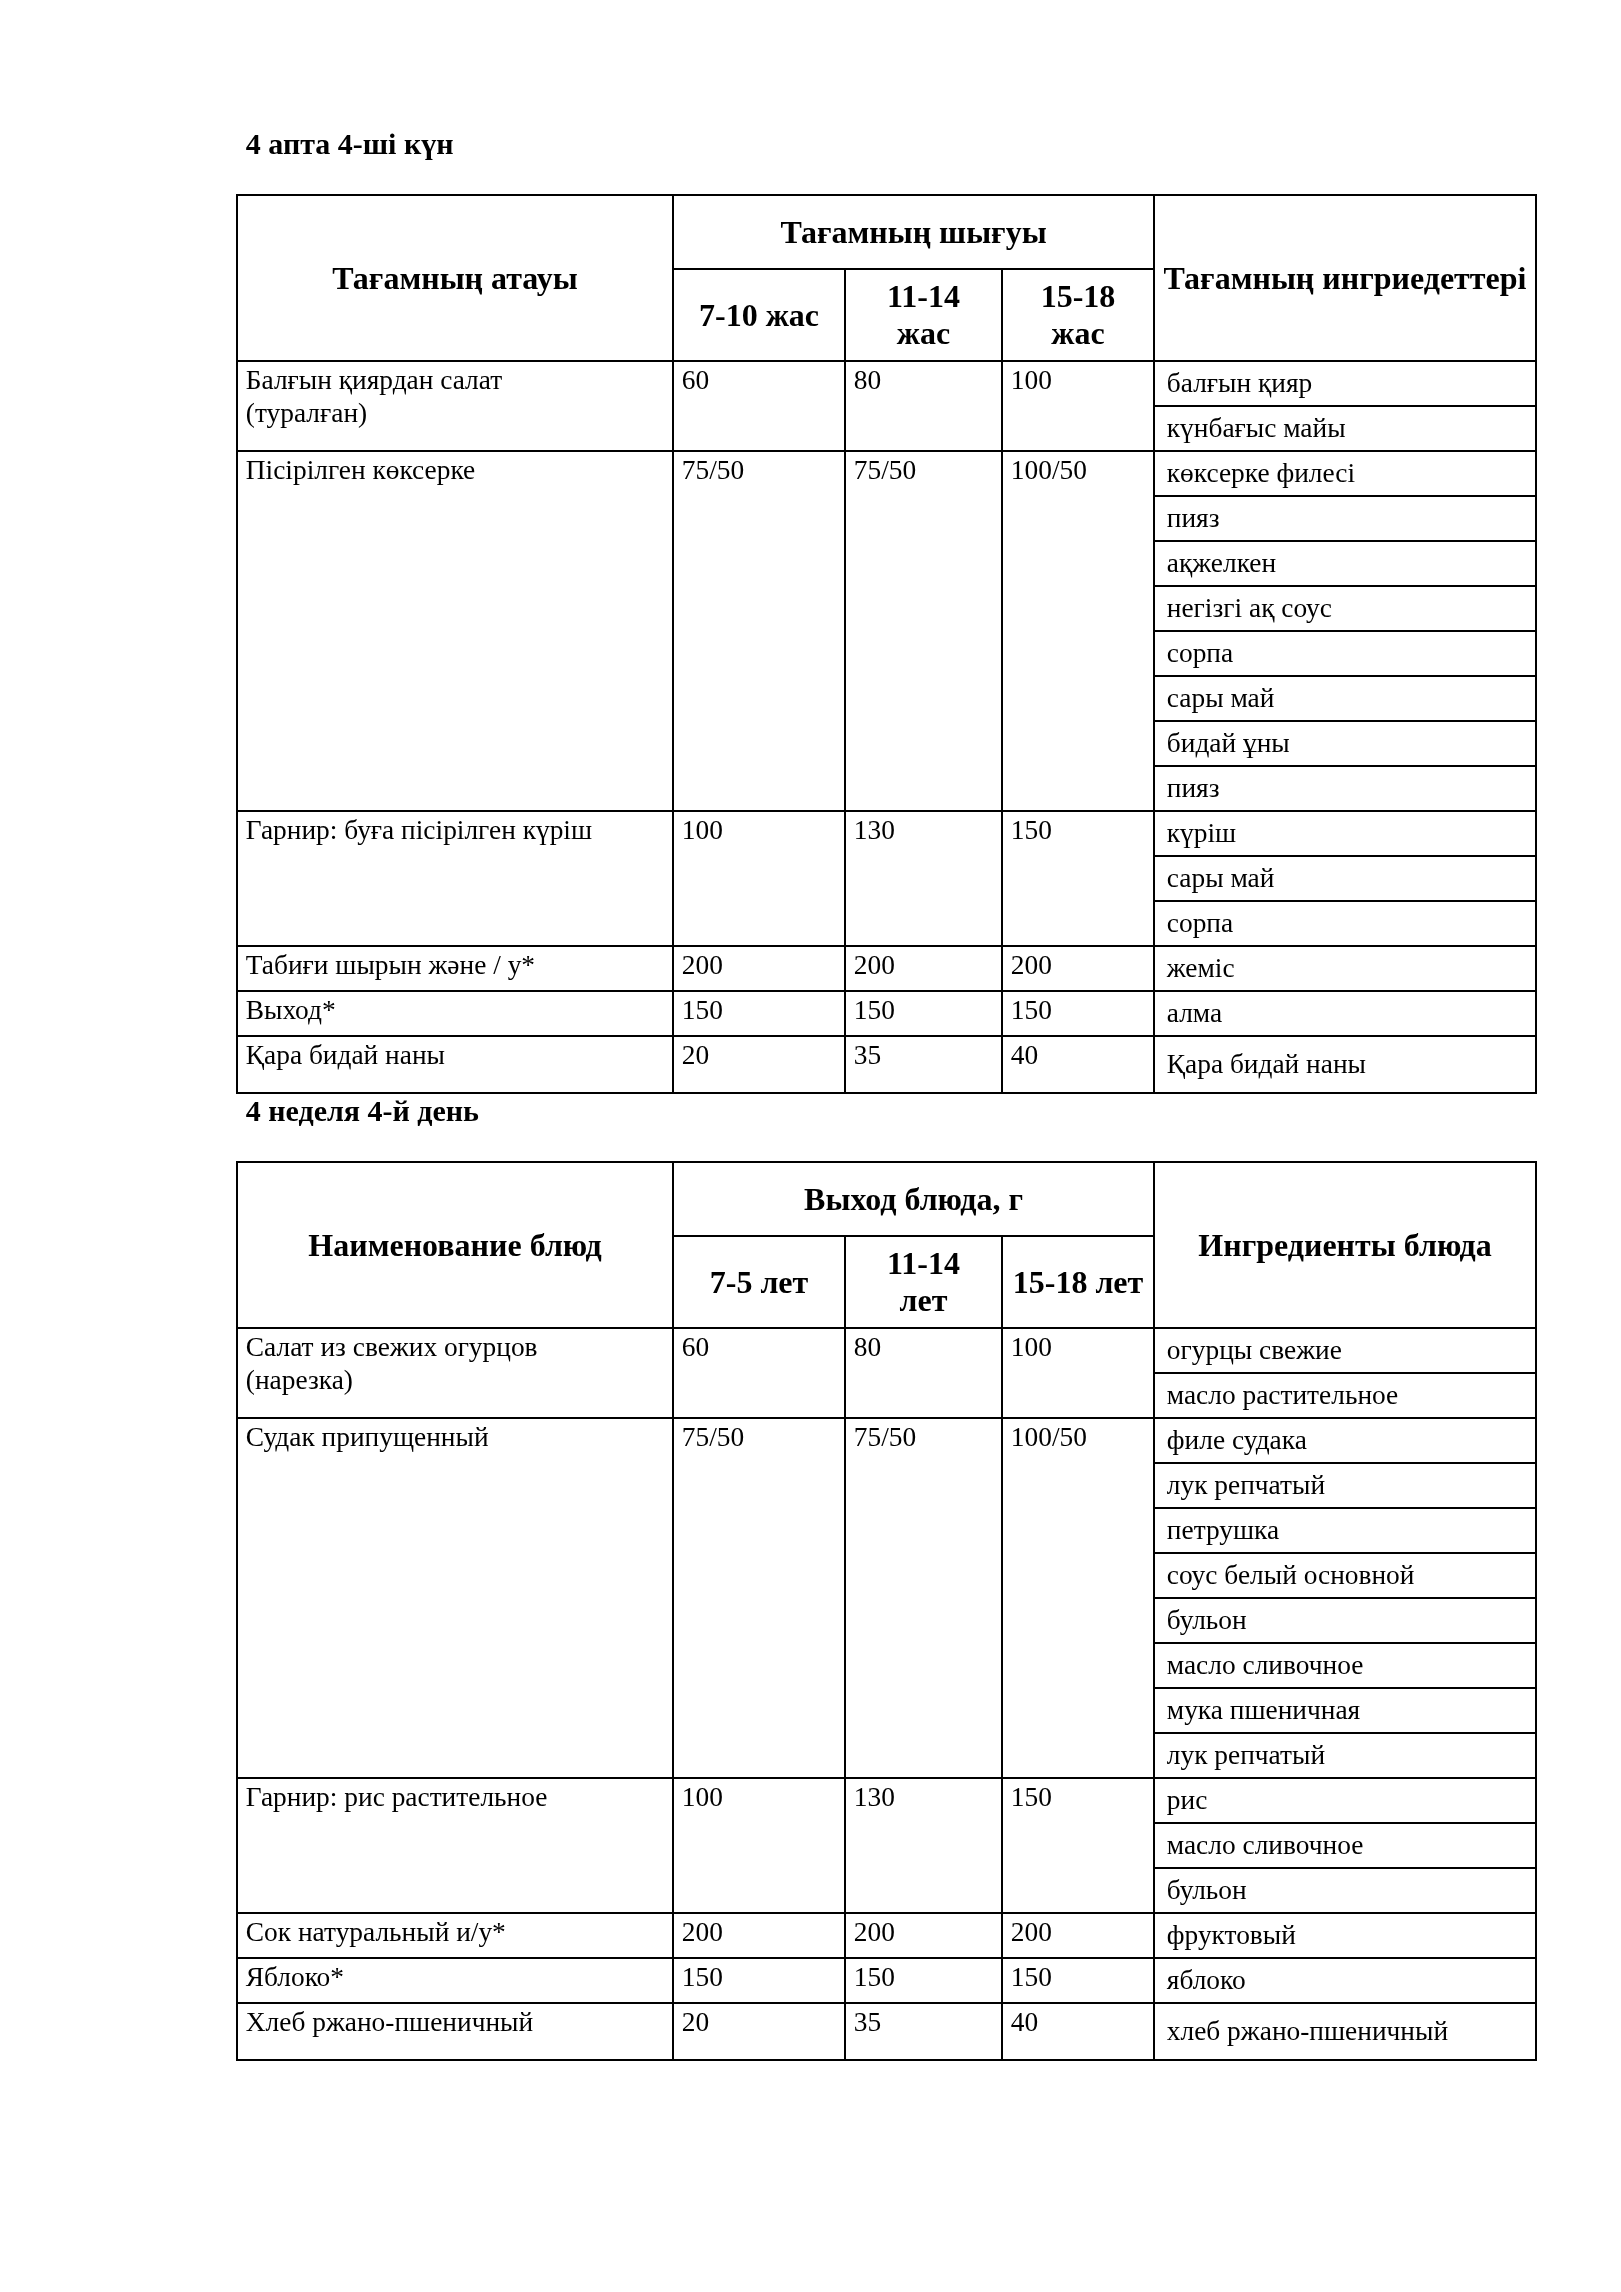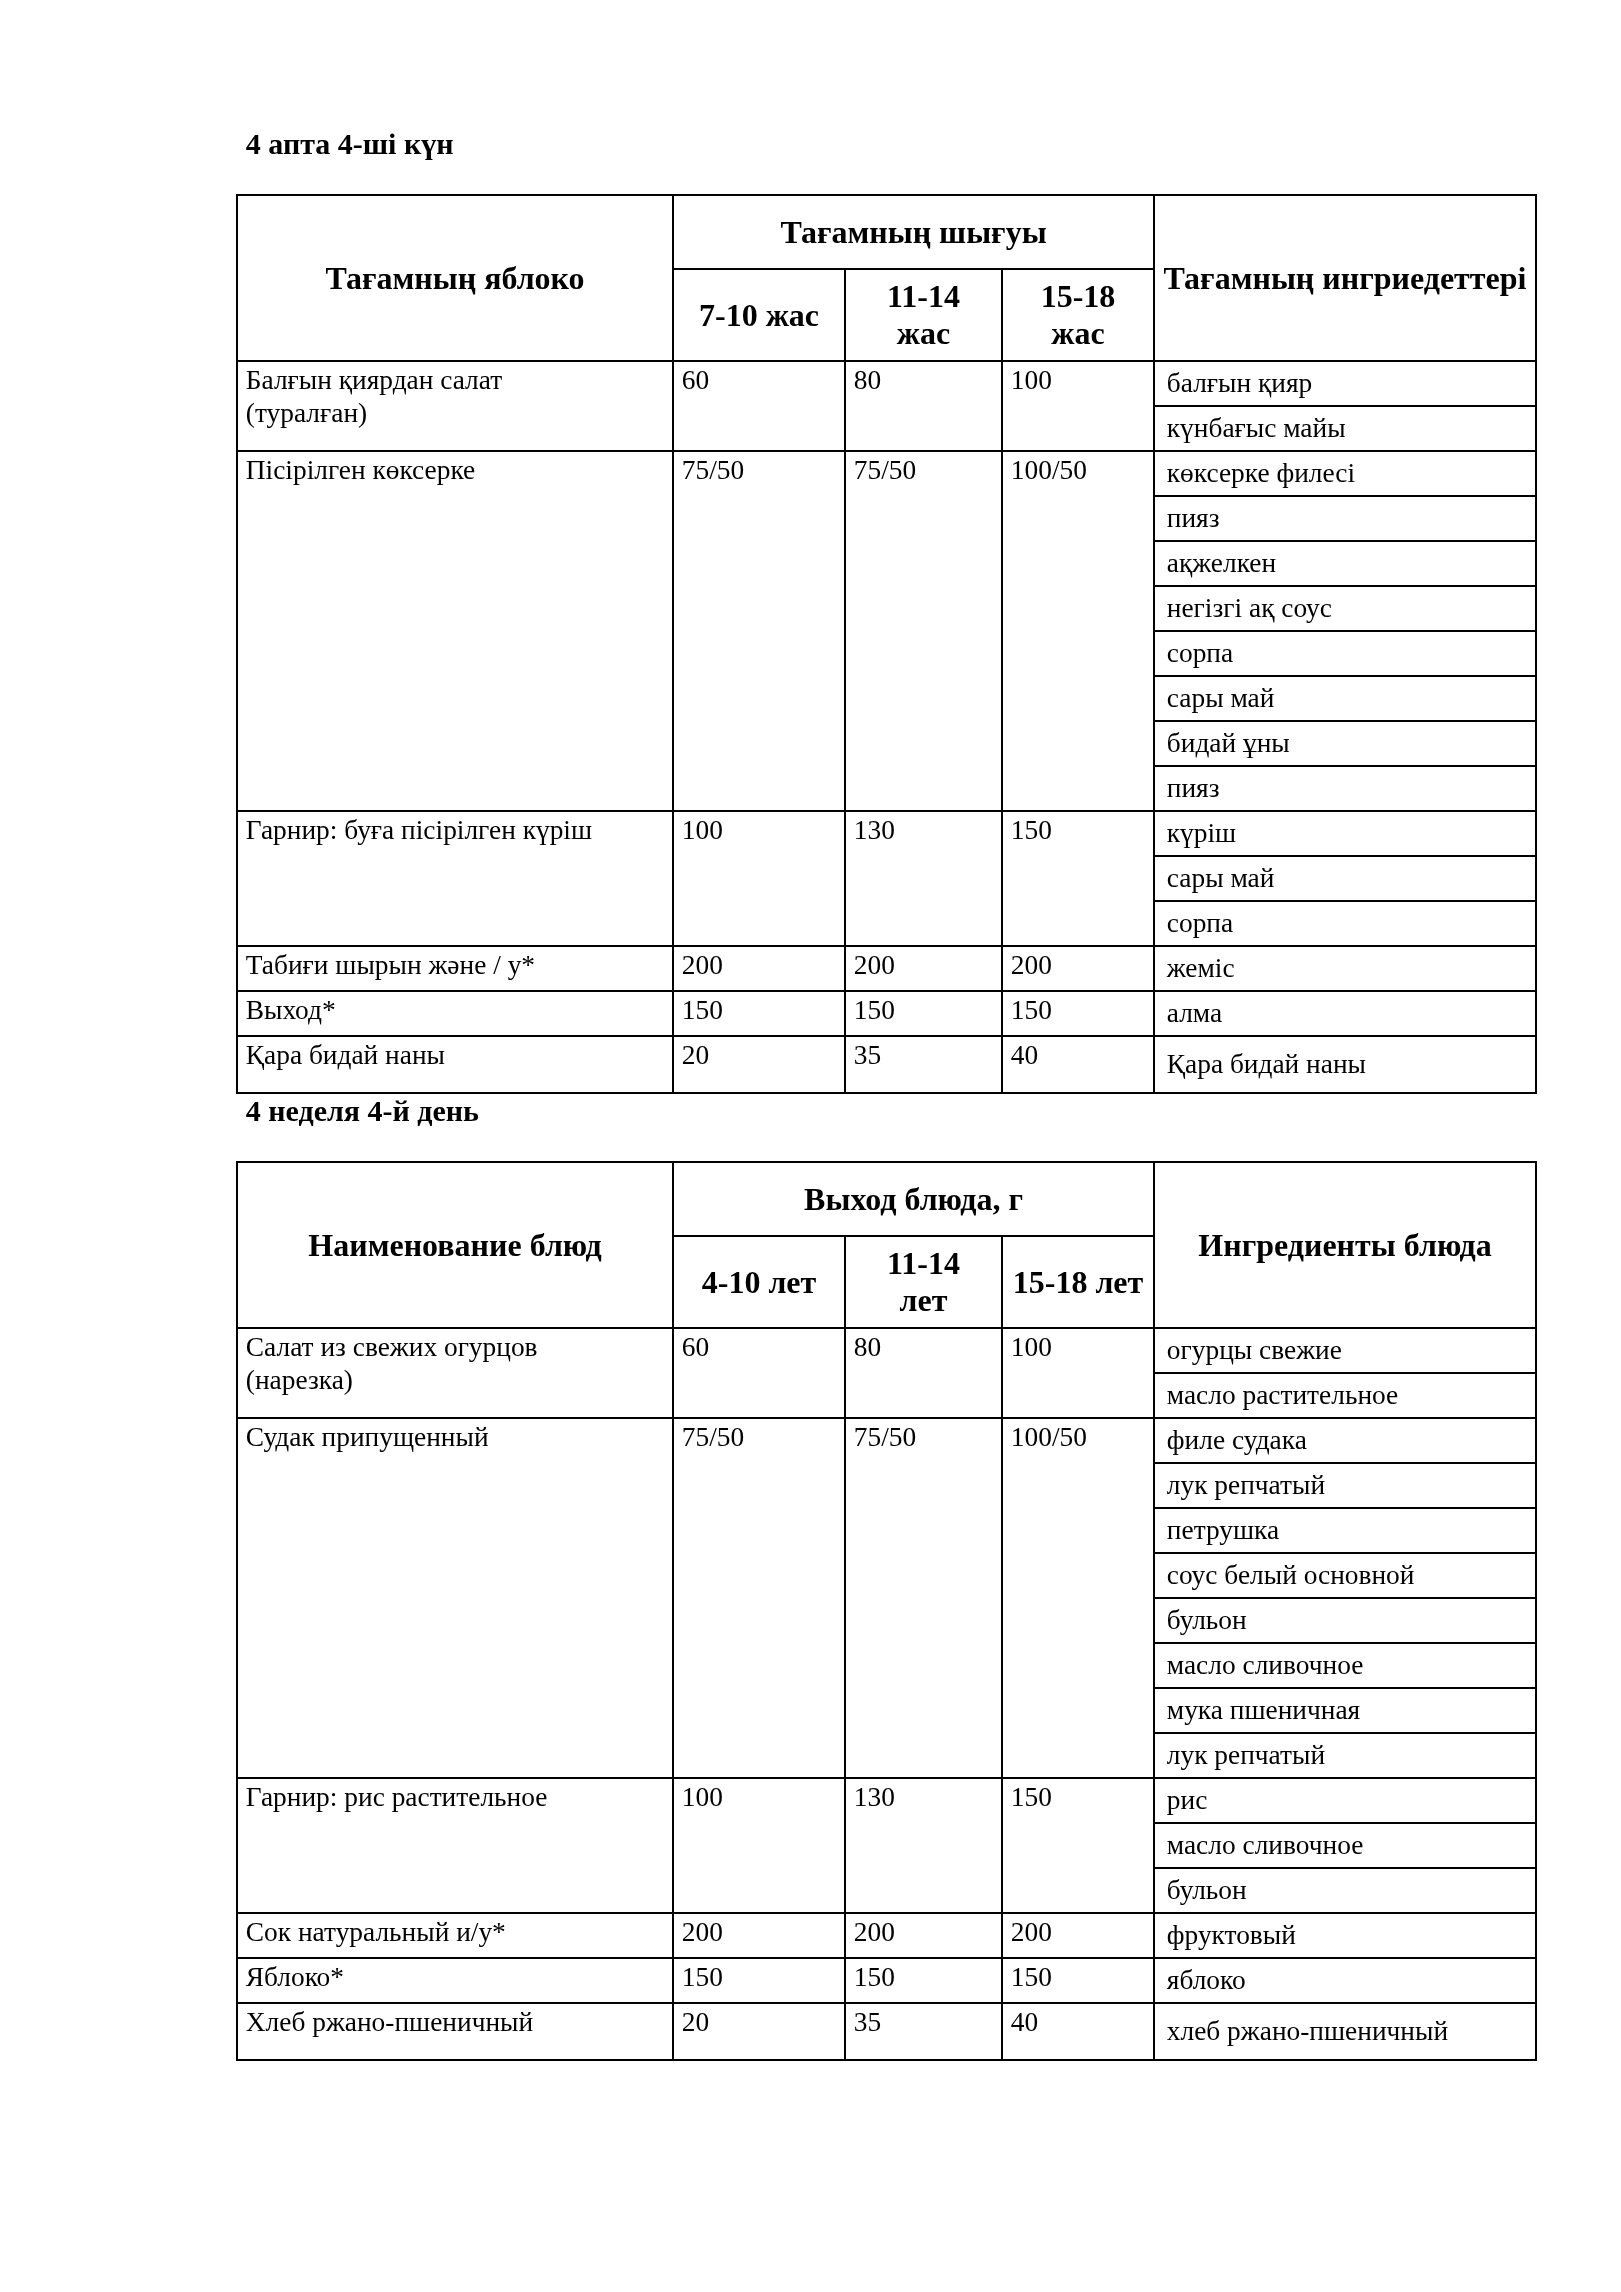--- a/index.html
+++ b/index.html
@@ -90,21 +90,21 @@
   <table class="menu-table">
     <colgroup>
       <col class="c-dish">
         <col class="c-v1">
         <col class="c-v2">
         <col class="c-v3">
         <col class="c-ing">
     </colgroup>
     <thead>
       <tr class="hrow-top">
-        <th rowspan="2">Тағамның яблоко</th>
+        <th rowspan="2">Тағамның атауы</th>
         <th colspan="3">Тағамның шығуы</th>
         <th rowspan="2">Тағамның ингриедеттері</th>
       </tr>
       <tr class="hrow-sub">
         <th>7-10 жас</th>
         <th>11-14
 жас</th>
         <th>15-18
 жас</th>
       </tr>
@@ -196,21 +196,21 @@
         <col class="c-v3">
         <col class="c-ing">
     </colgroup>
     <thead>
       <tr class="hrow-top">
         <th rowspan="2">Наименование блюд</th>
         <th colspan="3">Выход блюда, г</th>
         <th rowspan="2">Ингредиенты блюда</th>
       </tr>
       <tr class="hrow-sub">
-        <th>4-10 лет</th>
+        <th>7-5 лет</th>
         <th>11-14
 лет</th>
         <th>15-18 лет</th>
       </tr>
     </thead>
     <tbody>
         <tr class="dish-start">
           <td rowspan="2" class="dish">Салат из свежих огурцов
 (нарезка)</td>
           <td rowspan="2" class="val">60</td>

